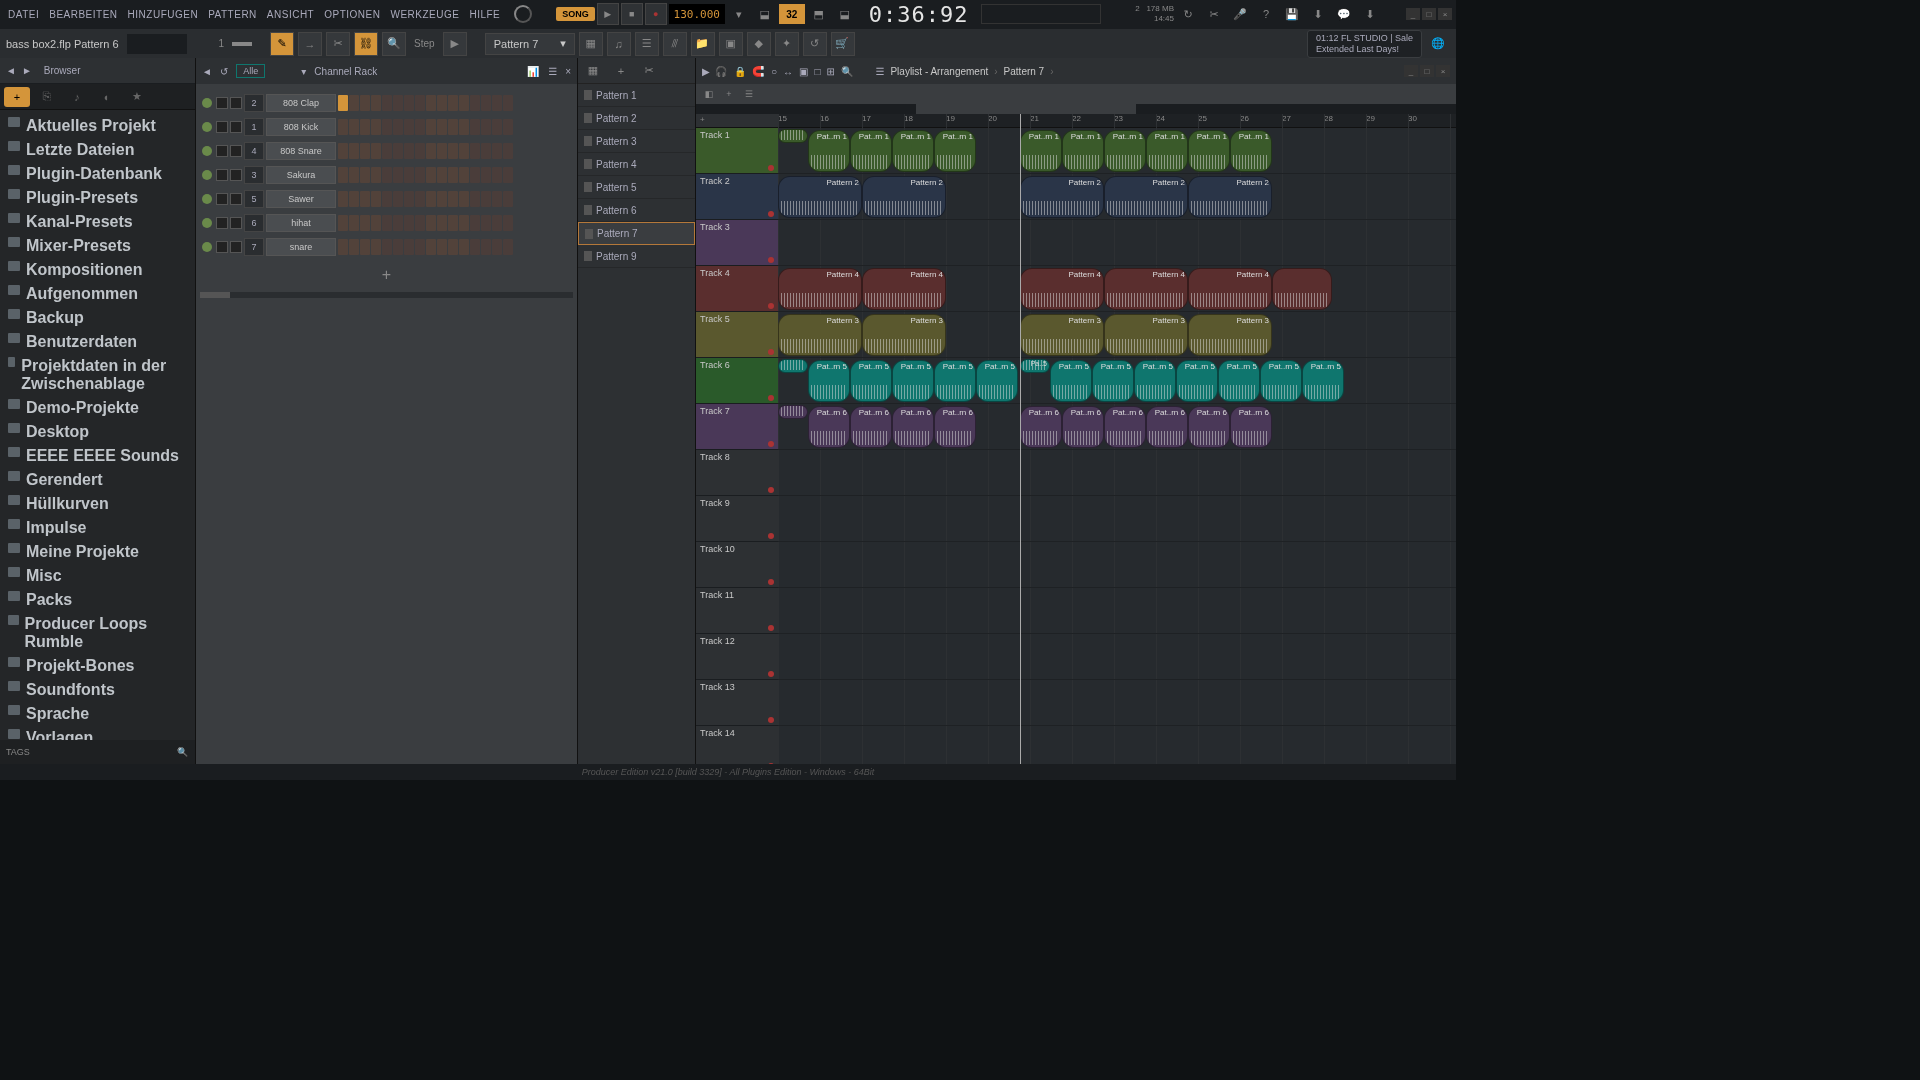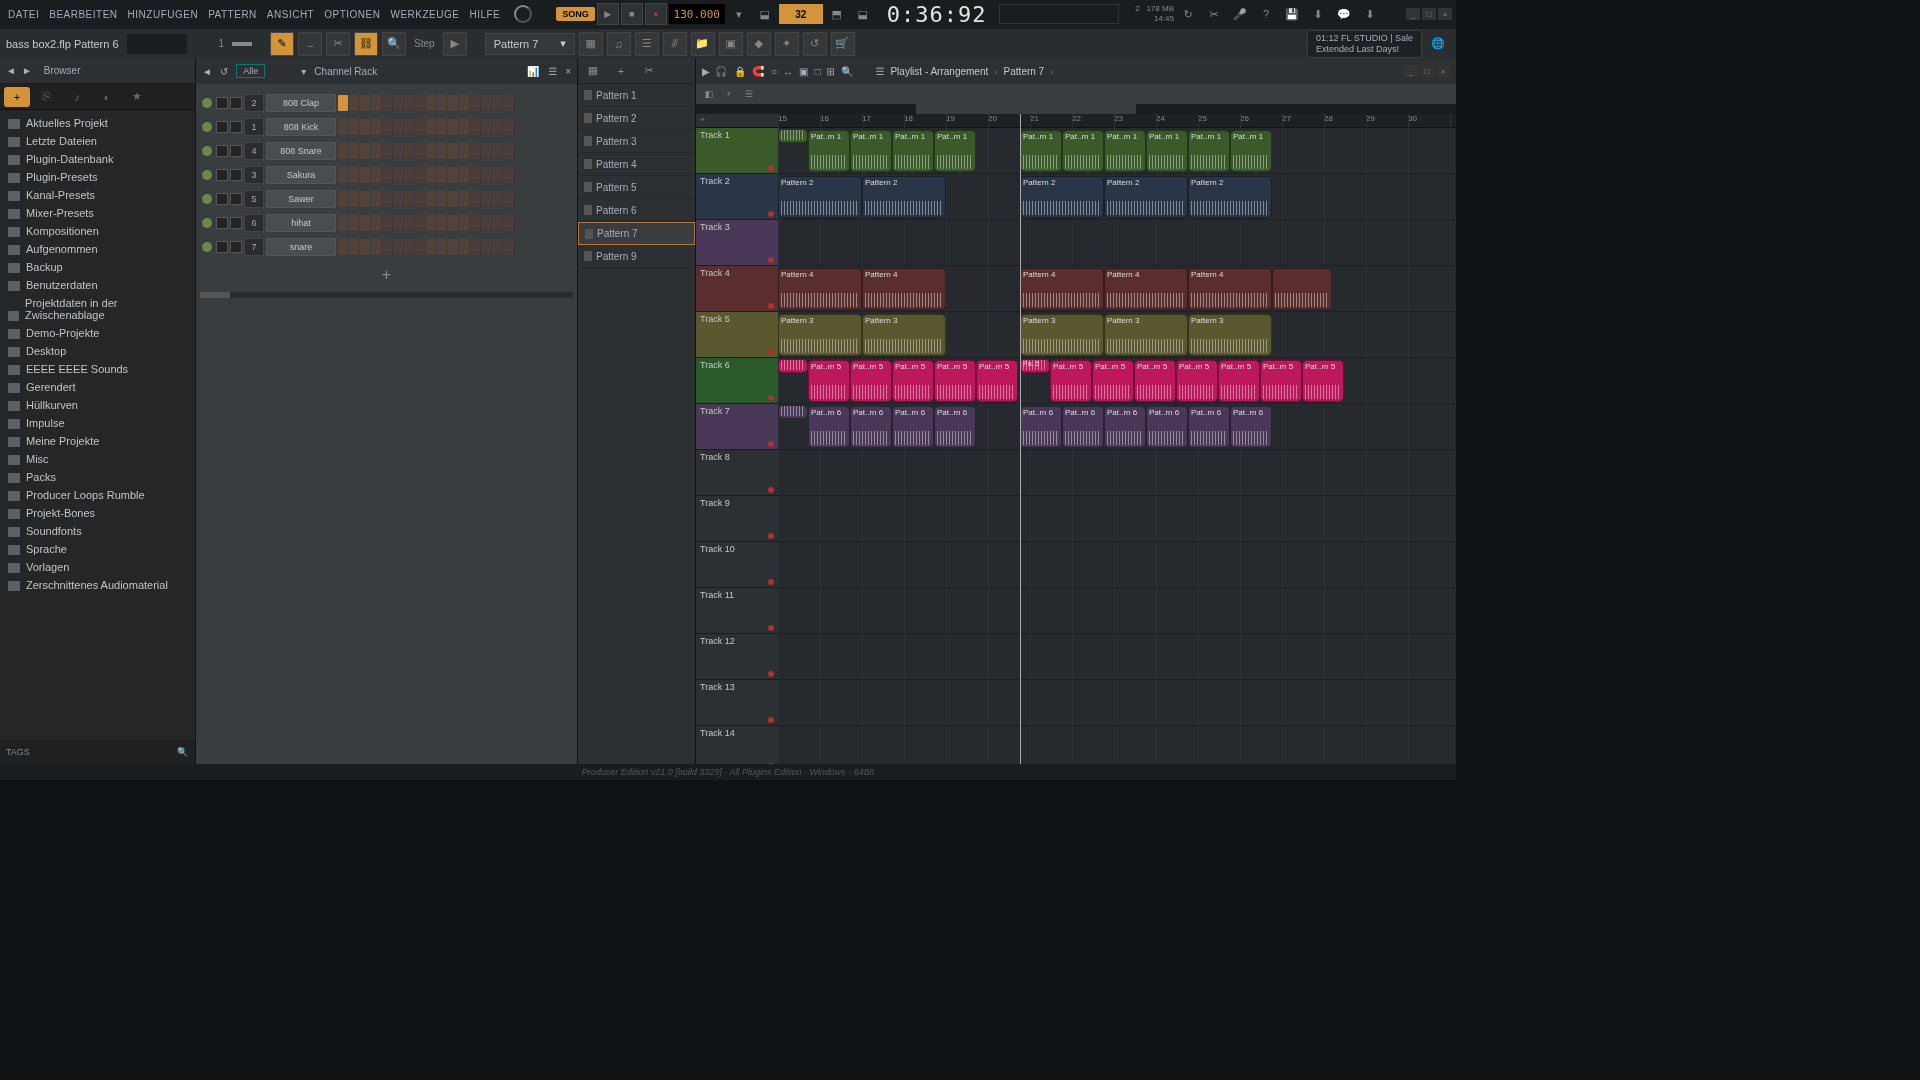--- a/index.html
+++ b/index.html
@@ -5,21 +5,21 @@
 * { margin:0; padding:0; box-sizing:border-box; font-family:Arial,sans-serif; user-select:none; }
 body { background:#0f1214; color:#c8c8c8; width:1456px; height:816px; overflow:hidden; font-size:11px; }
 
 
 .menubar { height:28px; background:#1a1d20; display:flex; align-items:center; padding:0 4px; gap:2px; }
 .menubar .menu-item { color:#aab; font-size:10px; padding:2px 4px; letter-spacing:0.5px; }
 .menubar .logo-circle { width:18px; height:18px; border:2px solid #555; border-radius:50%; margin-left:8px; border-left-color:#888; border-top-color:#888; }
 .transport-btn { width:22px; height:22px; background:#2f3235; border:1px solid #444; display:inline-flex; align-items:center; justify-content:center; color:#888; font-size:9px; cursor:pointer; }
 .song-btn { background:#d4953a; color:#000; padding:2px 6px; font-size:9px; font-weight:bold; border-radius:2px; }
 .tempo-display { width:56px; height:20px; background:#000; color:#d4953a; font-family:monospace; font-size:11px; display:flex; align-items:center; justify-content:center; }
-.tempo-box { width:44px; height:20px; background:#d4953a; color:#000; font-size:10px; display:flex; align-items:center; justify-content:center; font-weight:bold; }
+.tempo-box { width:26px; height:20px; background:#d4953a; color:#000; font-size:10px; display:flex; align-items:center; justify-content:center; font-weight:bold; }
 .toolbar-icon { width:24px; height:24px; display:flex; align-items:center; justify-content:center; color:#888; cursor:pointer; }
 .time-display { font-size:22px; color:#e5e5e5; font-family:monospace; letter-spacing:1px; margin:0 10px; }
 .cpu-panel { font-size:8px; color:#888; text-align:right; line-height:10px; }
 .wave-preview { width:120px; height:20px; background:#1a1d20; border:1px solid #333; }
 
 
 .toolbar2 { height:30px; background:#2a2d30; display:flex; align-items:center; padding:0 6px; gap:4px; border-top:1px solid #1a1d20; }
 .tool-btn { width:24px; height:24px; background:#35383b; border:1px solid #444; display:flex; align-items:center; justify-content:center; color:#888; cursor:pointer; font-size:11px; }
 .tool-btn.active { background:#d4953a; color:#000; }
 .pattern-select { background:#35383b; color:#c8c8c8; padding:2px 8px; height:22px; border:1px solid #444; font-size:11px; min-width:90px; display:flex; align-items:center; }
@@ -29,21 +29,21 @@
 
 .main { display:flex; height:calc(816px - 94px - 16px); }
 
 
 .browser { width:196px; background:#242628; border-right:1px solid #111; display:flex; flex-direction:column; }
 .browser-header { height:26px; background:#2d3033; display:flex; align-items:center; padding:0 6px; gap:6px; border-bottom:1px solid #1a1d20; font-size:10px; color:#aab; }
 .browser-tabs { height:26px; background:#1e2022; display:flex; align-items:center; gap:4px; padding:0 4px; border-bottom:1px solid #111; }
 .browser-tab { width:26px; height:20px; display:flex; align-items:center; justify-content:center; color:#666; }
 .browser-tab.active { background:#d4953a; border-radius:3px; color:#000; }
 .browser-tree { flex:1; overflow:auto; padding:4px 0; }
-.tree-item { display:flex; align-items:flex-end; gap:6px; padding:3px 8px; font-size:11px; color:#c0c5ca; cursor:pointer; }
+.tree-item { display:flex; align-items:flex-start; gap:6px; padding:3px 8px; font-size:16px; color:#c0c5ca; cursor:pointer;font-weight:bold; }
 .tree-item .folder-icon { width:12px; height:10px; background:#5a6268; border-radius:1px; }
 .browser-footer { height:24px; background:#1e2022; display:flex; align-items:center; padding:0 6px; font-size:9px; color:#888; }
 
 
 .channel-rack { width:382px; background:#3a3d40; border-right:1px solid #111; display:flex; flex-direction:column; }
 .rack-header { height:26px; background:#2d3033; display:flex; align-items:center; padding:0 6px; gap:8px; font-size:10px; color:#aab; }
 .rack-dropdown { background:#2d3033; border:1px solid #0f766e; padding:1px 6px; font-size:9px; color:#aab; }
 .rack-body { padding:8px 4px; background:#3a3d40; }
 .channel-row { display:flex; align-items:center; height:22px; margin-bottom:2px; gap:2px; }
 .ch-led { width:10px; height:10px; border-radius:50%; background:#6a8a4a; margin:0 2px; }
@@ -79,24 +79,24 @@
 .th-blue { background:#2a3548; } .th-purple { background:#4a3858; }
 .th-red { background:#5a2e2e; } .th-olive { background:#5a582e; }
 .th-dark { background:#2d3033; }
 .timeline { height:14px; background:#1e2124; position:relative; font-size:8px; color:#888; border-bottom:1px solid #111; }
 .timeline .tick { position:absolute; top:0; }
 .minimap { height:10px; background:#1a1d20; position:relative; }
 .minimap .view { position:absolute; height:10px; background:#3a3d40; }
 .pl-grid { flex:1; position:relative; background:#262a2e; overflow:hidden; }
 .grid-lines { position:absolute; inset:0; background-image:repeating-linear-gradient(90deg,#2d3033 0,#2d3033 1px,transparent 1px,transparent 42px); }
 .track-lane { height:46px; border-bottom:1px solid #1e2124; position:relative; }
-.clip { position:absolute; height:42px; top:2px; border-radius:5px; font-size:8px; color:#ddd; padding:1px 2px; overflow:hidden; border:1px solid rgba(0,0,0,0.4); }
+.clip { position:absolute; height:42px; top:2px; border-radius:12px; font-size:8px; color:#ddd; padding:1px 2px; overflow:hidden; border:1px solid rgba(0,0,0,0.4);text-align:right; }
 .clip-green { background:#3a5a2a; } .clip-blue { background:#2a3548; }
 .clip-red { background:#5a2e2e; } .clip-olive { background:#5a582e; }
-.clip-green2 { background:#be185d; } .clip-purple { background:#4a3858; }
+.clip-green2 { background:#0f766e; } .clip-purple { background:#4a3858; }
 .clip-gray { background:#35383b; }
 .clip .wave { position:absolute; bottom:2px; left:2px; right:2px; height:14px; opacity:0.5; background:repeating-linear-gradient(90deg,currentColor 0,currentColor 1px,transparent 1px,transparent 3px); }
 .clip-sm { height:14px; top:1px; font-size:7px; padding:0 2px; }
 .playhead { position:absolute; top:0; bottom:0; width:1px; background:#aaa; z-index:5; }
 
 
 .statusbar { height:16px; background:#1a1d20; color:#555; font-size:9px; text-align:center; line-height:16px; font-style:italic; }
 .win-btns { display:flex; gap:2px; margin-left:auto; }
 .win-btn { width:14px; height:12px; background:#333; color:#888; font-size:8px; display:flex; align-items:center; justify-content:center; }
 .channel-rack-scrollbar { height:6px; background:#2a2d30; margin-top:2px; position:relative; }

